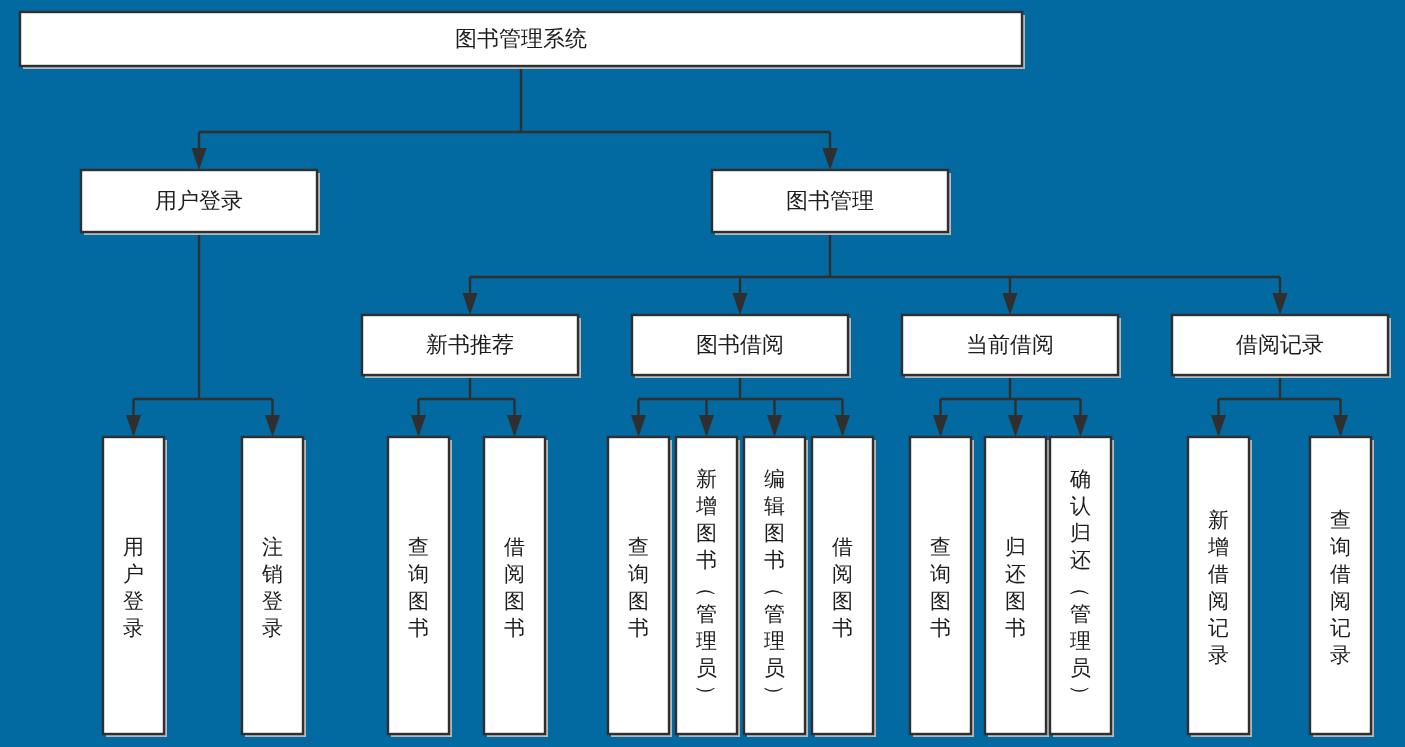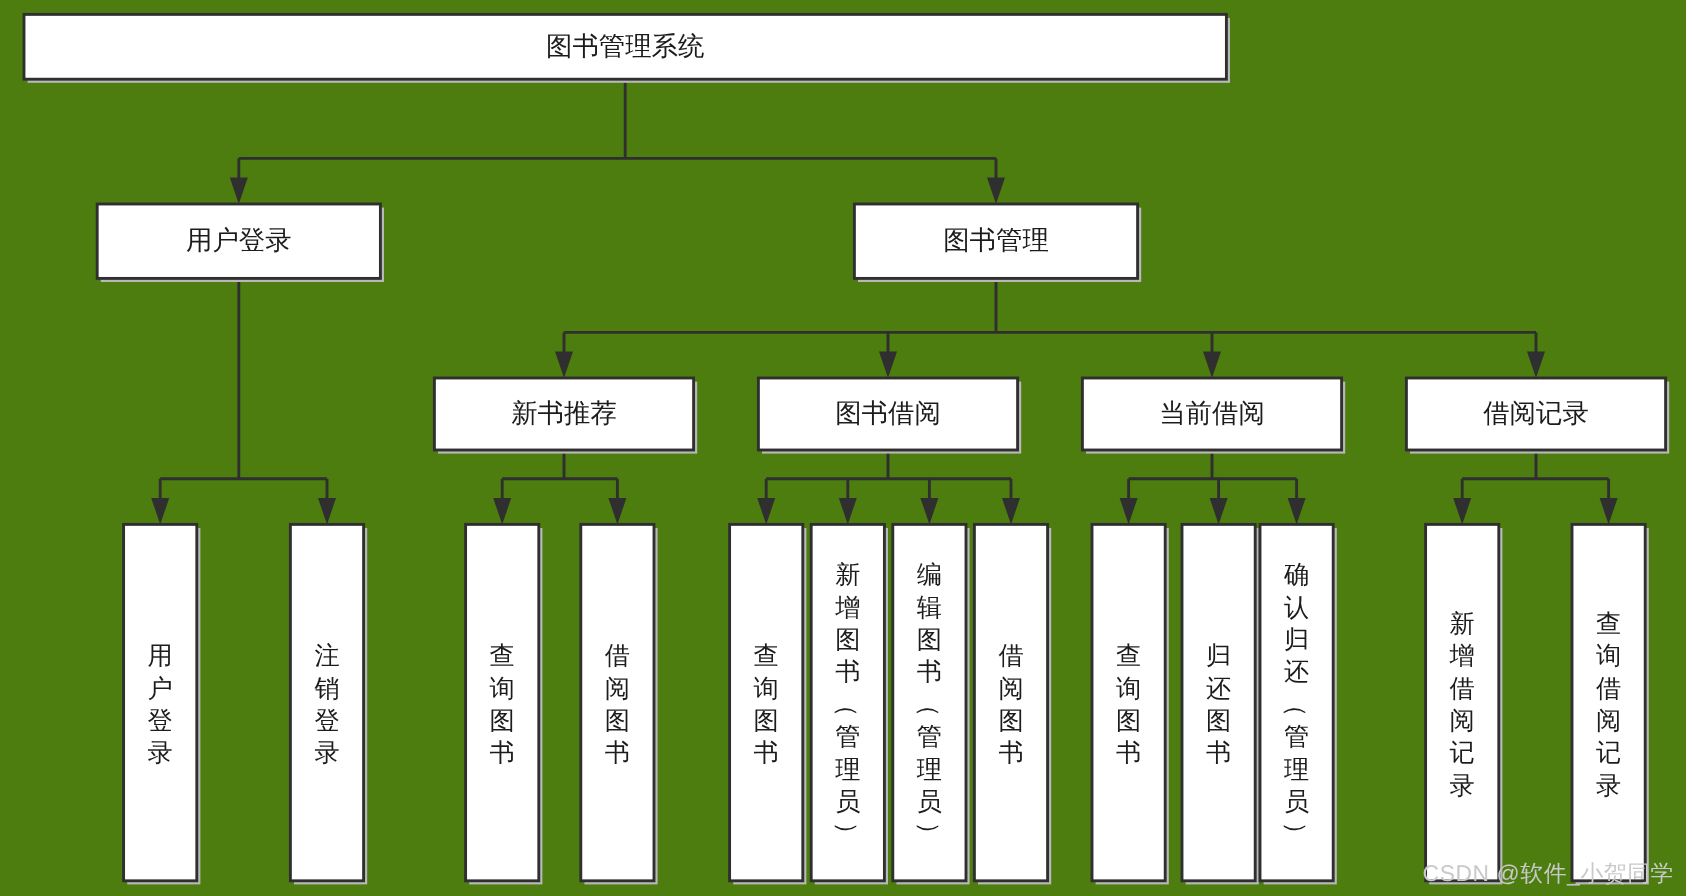--- a/index.html
+++ b/index.html
@@ -10,21 +10,21 @@
   body {
     width: 1405px;
     height: 747px;
     overflow: hidden;
     font-family: "Liberation Sans", "DejaVu Sans", sans-serif;
   }
   #diagram-root {
     position: relative;
     width: 1405px;
     height: 747px;
-    background: #4d7c0f;
+    background: #0369a1;
   }
   svg.flow {
     position: absolute;
     left: 0;
     top: 0;
     width: 1405px;
     height: 747px;
     display: block;
   }
   .node-box {
@@ -297,14 +297,13 @@
           <text x="1340.5" y="526.5" class="node-label-v">查</text>
           <text x="1340.5" y="553.5" class="node-label-v">询</text>
           <text x="1340.5" y="580.5" class="node-label-v">借</text>
           <text x="1340.5" y="607.5" class="node-label-v">阅</text>
           <text x="1340.5" y="634.5" class="node-label-v">记</text>
           <text x="1340.5" y="661.5" class="node-label-v">录</text>
           <title>查询借阅记录</title>
         </g>
       </g>
   </svg>
-  <div class="watermark">CSDN @软件_小贺同学</div>
 </div>
 
 </body></html>

